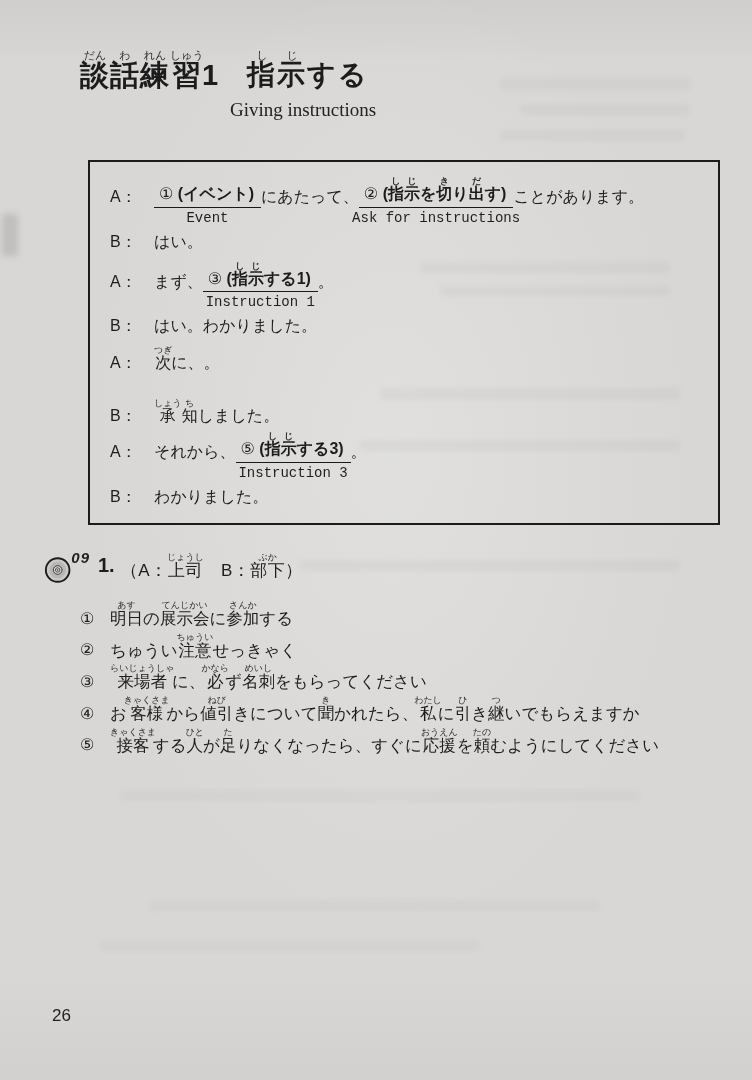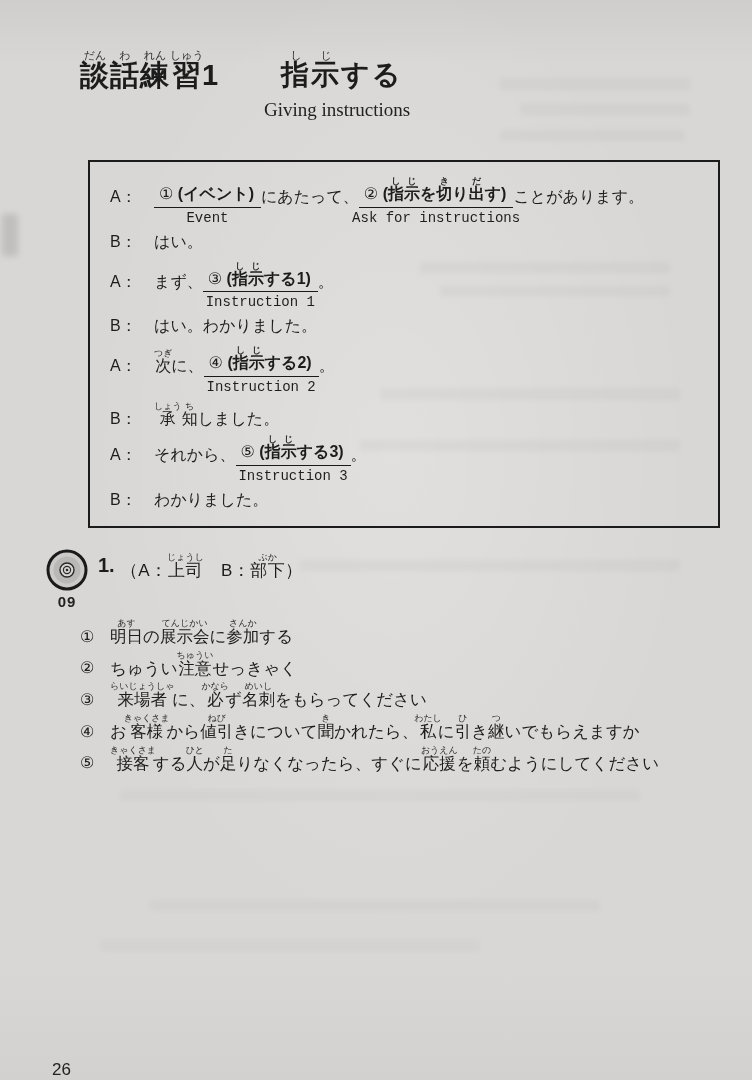--- a/index.html
+++ b/index.html
@@ -32,21 +32,21 @@
   .bl11{ left:100px; top:940px; width:380px; height:11px; opacity:0.04; }
   .gutter-mark { position:absolute; left:2px; top:214px; width:16px; height:42px;
     background:#555; opacity:0.18; filter:blur(3px); }
 
   ruby { ruby-align:center; }
   rt { font-size:9px; color:#2a2a2a; letter-spacing:0; font-weight:normal; }
   .bd { font-weight:bold; }
   span.bd ~ ruby, ruby.bd rt { font-weight:bold; }
 
   
-  .header { position:absolute; left:80px; top:50px; display:flex; align-items:flex-start; gap:34px; }
+  .header { position:absolute; left:80px; top:50px; display:flex; align-items:flex-start; }
   .lesson-label { font-size:29px; font-weight:bold; letter-spacing:1px; }
   .lesson-label rt { font-size:11px; }
   .title-col { display:flex; flex-direction:column; }
   .page-title { font-size:28px; font-weight:bold; letter-spacing:2px;margin-left:28px; }
   .page-title rt { font-size:11px; }
   .subtitle { font-family:"Liberation Serif", serif; font-size:19px; margin-top:5px; color:#222;margin-left:11px; }
 
   
   .dlg-box {
     position:absolute; left:88px; top:160px; width:632px;
@@ -61,29 +61,29 @@
   .blank-wrap { display:inline-block; position:relative; }
   .blank { display:inline-block; border-bottom:1.5px solid #1a1a1a; padding:0 7px 2px 5px; }
   .blank-label {
     position:absolute; top:calc(100% + 1px); left:50%; transform:translateX(-50%);
     font-family:Liberation Mono, monospace; font-size:14px; color:#1e1e1e; white-space:nowrap;
   }
 
   
   .exercise { position:absolute; left:44px; top:548px; width:672px; }
   .ex-header { display:flex; align-items:flex-start; }
-  .audio-col { display:flex; flex-direction:column; align-items:center; width:46px; }
+  .audio-col { display:flex; flex-direction:row; width:46px;font-style:italic; }
   .audio-track { font-size:15px; font-weight:bold; color:#222; margin-top:1px; letter-spacing:1px; }
   .ex-num { font-size:20px; font-weight:bold; margin:6px 6px 0 8px; }
   .ex-cast { font-size:17px; margin-top:4px; letter-spacing:0.5px; }
   .ex-items { margin:8px 0 0 36px; }
   .ex-item { display:flex; align-items:flex-end; font-size:16.5px; line-height:1.25; margin-bottom:3px; white-space:nowrap; }
   .ex-item .item-num { width:30px; flex:0 0 30px; font-size:16px; }
 
-  .page-num { position:absolute; left:52px; top:1060px; font-size:17px; color:#222; }
+  .page-num { position:absolute; left:52px; top:1006px; font-size:17px; color:#222; }
 </style>
 </head>
 <body>
 
 <div class="paper">
 
   <div class="bleed bl1"></div>
   <div class="bleed bl2"></div>
   <div class="bleed bl3"></div>
   <div class="bleed bl4"></div>
@@ -136,24 +136,20 @@
     </div>
 
     <div class="dlg-line m-plain">
       <span class="speaker">B：</span>
       <span><span>はい。わかりました。</span></span>
     </div>
 
     <div class="dlg-line m-label">
       <span class="speaker">A：</span>
       <span><ruby>次<rt>つぎ</rt></ruby><span>に、</span></span>
-      <span class="blank-wrap">
-        <span class="blank"><span>④ </span><span class="bd">(</span><ruby class="bd">指<rt>し</rt></ruby><ruby class="bd">示<rt>じ</rt></ruby><span class="bd">する2)</span></span>
-        <span class="blank-label">Instruction 2</span>
-      </span>
       <span>。</span>
     </div>
 
     <div class="dlg-line m-b3">
       <span class="speaker">B：</span>
       <span><ruby>承<rt>しょう</rt></ruby><ruby>知<rt>ち</rt></ruby><span>しました。</span></span>
     </div>
 
     <div class="dlg-line m-label">
       <span class="speaker">A：</span>

